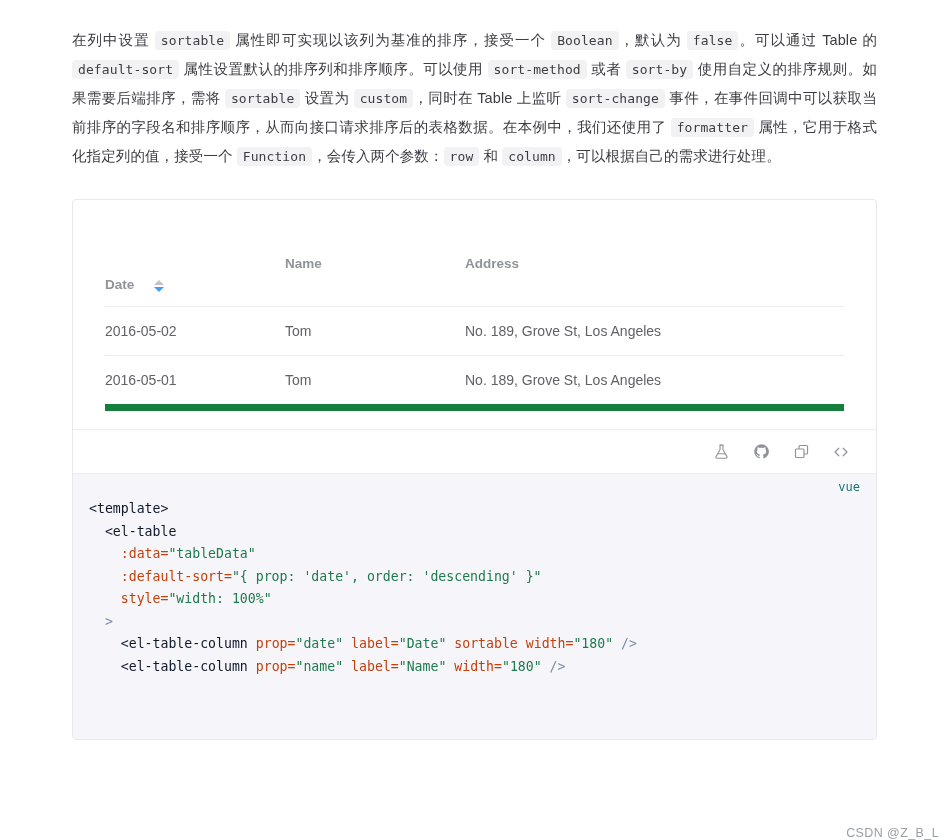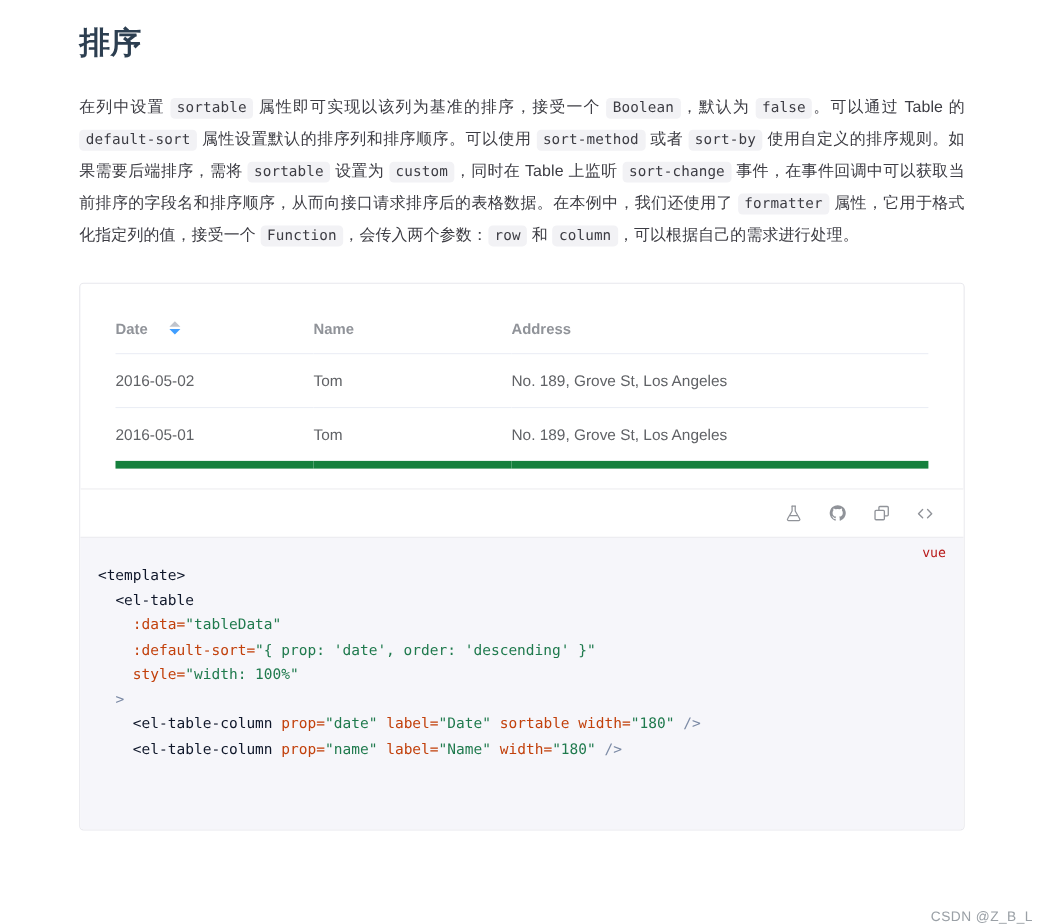--- a/index.html
+++ b/index.html
@@ -80,21 +80,21 @@
     padding: 16px 0 16px 0;
     border-bottom: 1px solid #ebeef5;
     color: #606266;
     font-size: 14px;
   }
   table.el-table tr:last-child td { border-bottom: 7px solid #15803d; }
 
   .col-date { width: 180px; }
   .col-name { width: 180px; }
 
-  .th-inner { display: inline-flex; align-items: flex-start; gap: 20px; cursor: pointer; }
+  .th-inner { display: inline-flex; align-items: flex-end; gap: 20px; cursor: pointer; margin-top: 43px; }
 
   .caret-wrap {
     display: inline-flex;
     flex-direction: column;
     justify-content: center;
     gap: 2px;
     position: relative;
     top: 0px;
   }
   .caret-up, .caret-down {
@@ -131,21 +131,21 @@
     position: relative;
     background: #f6f6fa;
     border-top: 1px solid #ededf0;
   }
   .lang-tag {
     position: absolute;
     top: 6px;
     right: 16px;
     font-family: "DejaVu Sans Mono", "Liberation Mono", monospace;
     font-size: 12px;
-    color: #b91c1c;
+    color: #0f766e;
     text-align: right;
   }
   pre.code {
     margin: 0;
     padding: 24px 20px 16px 16px;
     font-family: "DejaVu Sans Mono", "Liberation Mono", monospace;
     font-size: 13.2px;
     line-height: 22.5px;
     color: #3c3c43;
     white-space: pre;
@@ -164,21 +164,20 @@
     color: #9aa0a6;
     font-family: "Liberation Sans", sans-serif;
     letter-spacing: 0.4px;
   }
 </style>
 </head>
 <body>
 
 <div class="page">
 
-  <h1 class="page-title">排序</h1>
 
 
   <p class="desc">在列中设置 <code class="chip">sortable</code> 属性即可实现以该列为基准的排序，接受一个 <code class="chip">Boolean</code>，默认为 <code class="chip">false</code>。可以通过 Table 的 <code class="chip">default-sort</code> 属性设置默认的排序列和排序顺序。可以使用 <code class="chip">sort-method</code> 或者 <code class="chip">sort-by</code> 使用自定义的排序规则。如果需要后端排序，需将 <code class="chip">sortable</code> 设置为 <code class="chip">custom</code>，同时在 Table 上监听 <code class="chip">sort-change</code> 事件，在事件回调中可以获取当前排序的字段名和排序顺序，从而向接口请求排序后的表格数据。在本例中，我们还使用了 <code class="chip">formatter</code> 属性，它用于格式化指定列的值，接受一个 <code class="chip">Function</code>，会传入两个参数：<code class="chip">row</code> 和 <code class="chip">column</code>，可以根据自己的需求进行处理。</p>
 
   <div class="demo-card">
 
     <div class="demo-body">
       <table class="el-table">
         <thead>
           <tr>

